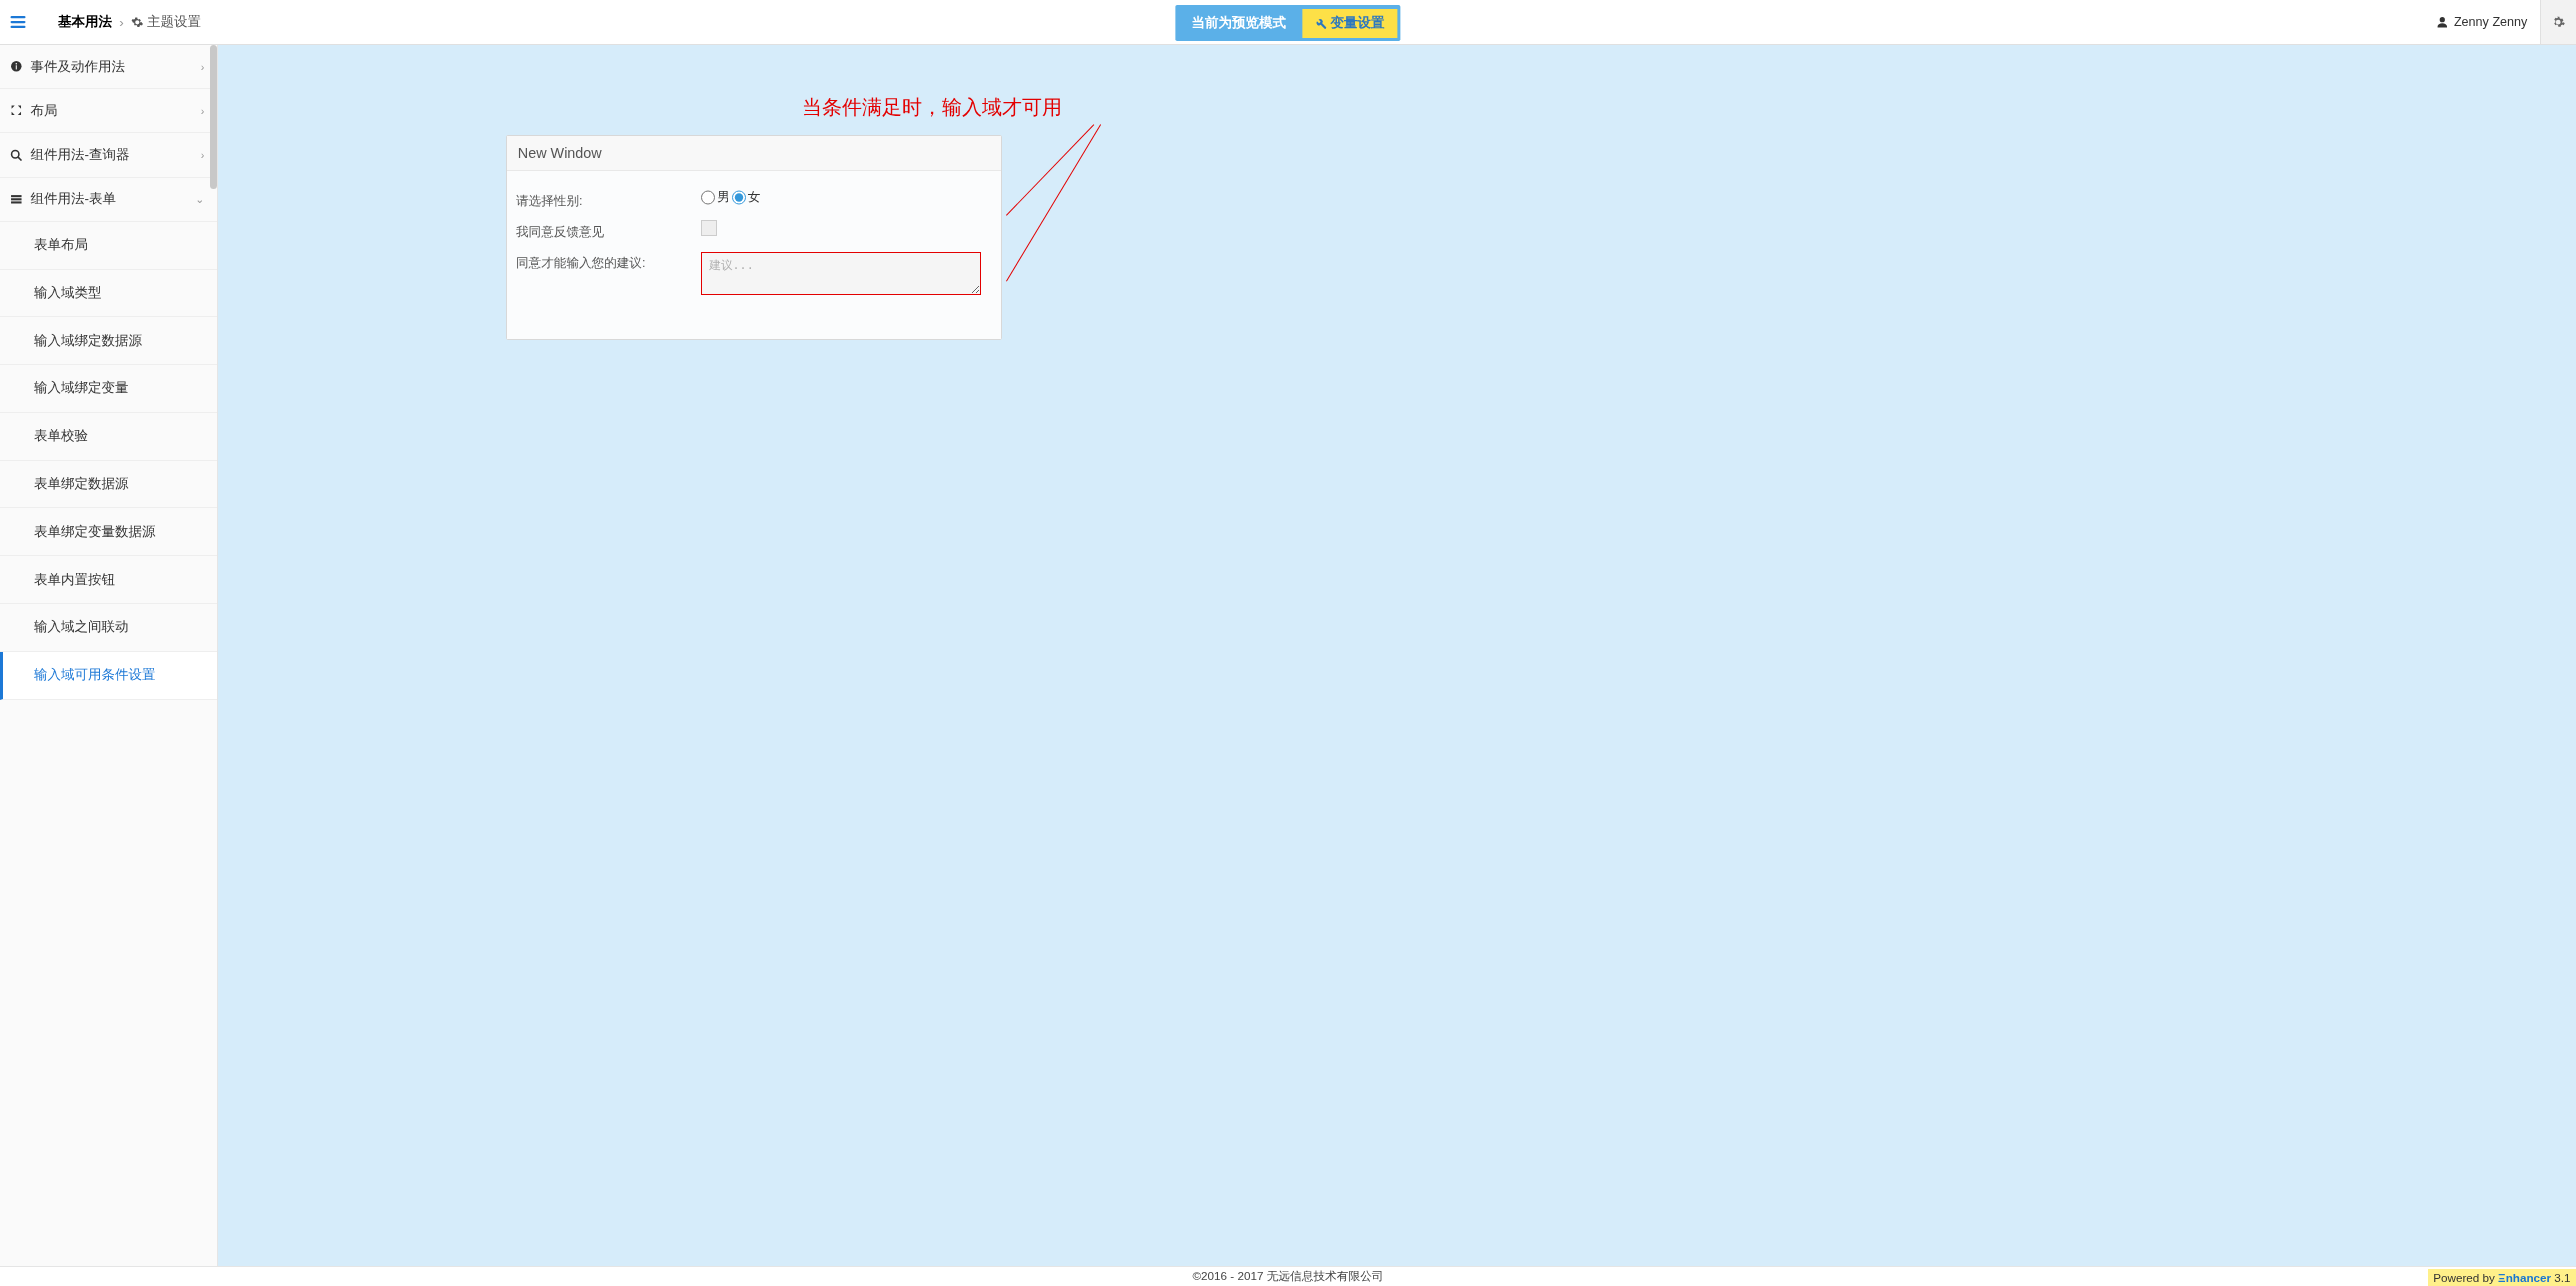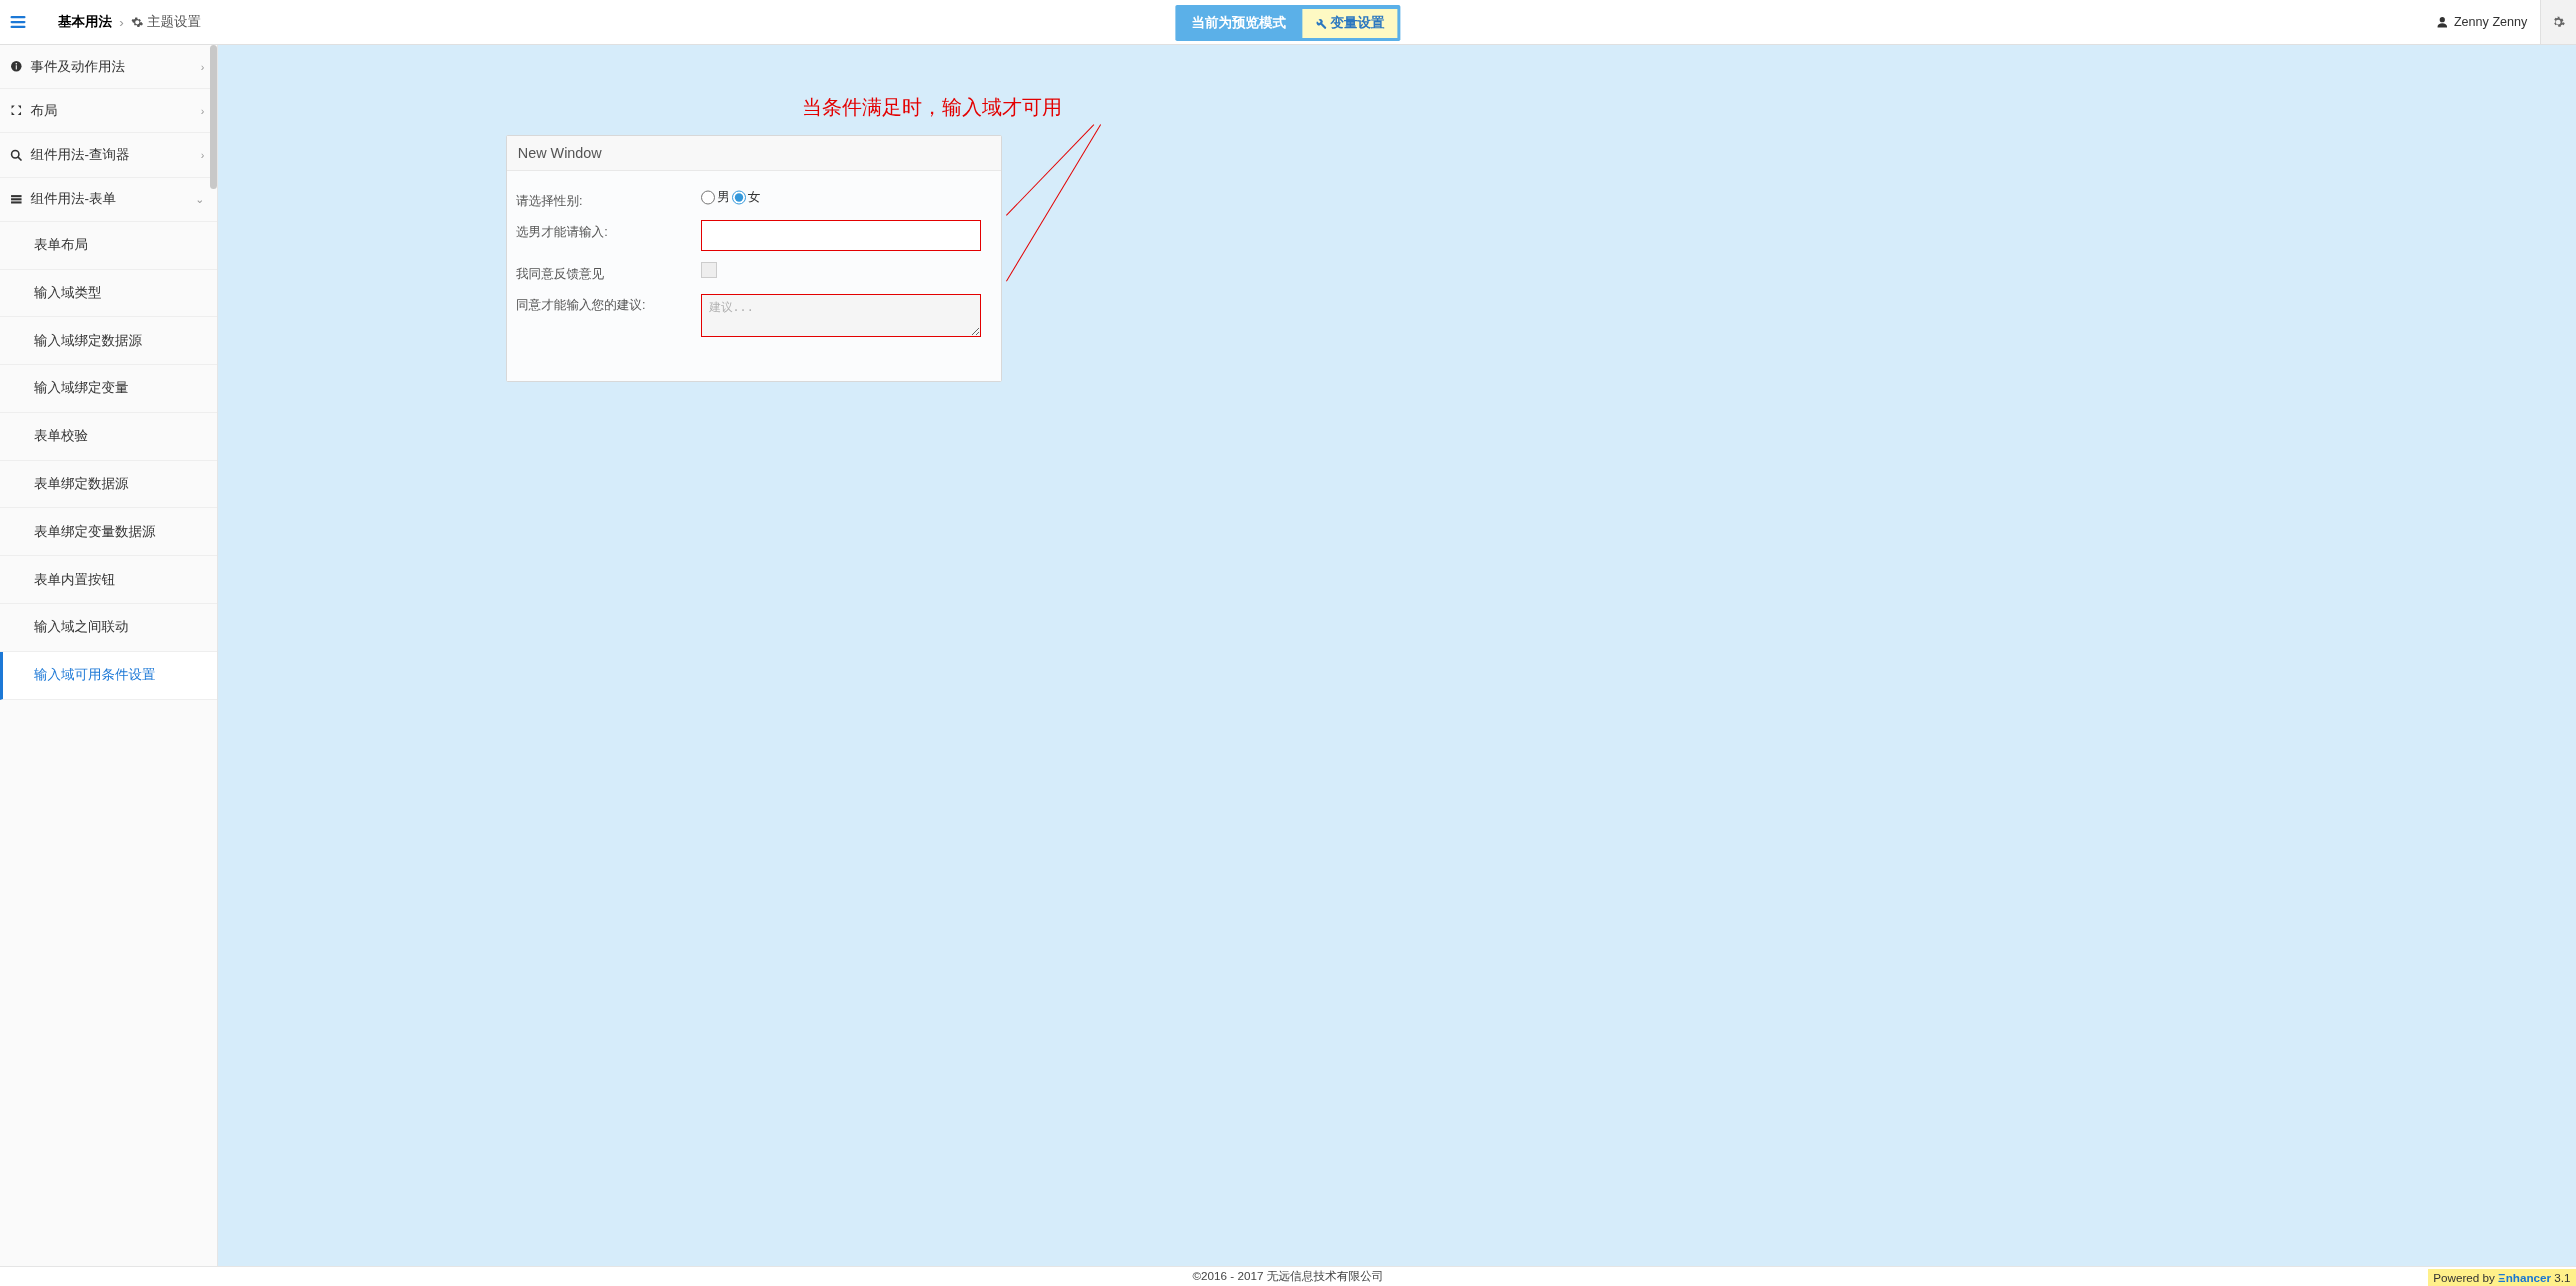--- a/index.html
+++ b/index.html
@@ -46,21 +46,21 @@
       gap: 3.6px;
       border-radius: 1.8px;
     }
     .preview-label {
       color: #fff;
       font-weight: bold;
       padding: 5.4px 12.6px;
       font-size: 13.5px;
     }
     .var-button {
-      background: #fef9c3;
+      background: #fde047;
       color: #2b77c0;
       border: none;
       padding: 5.4px 12.6px;
       font-size: 13.5px;
       font-weight: bold;
       cursor: pointer;
       display: flex;
       align-items: center;
       gap: 3px;
     }
@@ -352,26 +352,20 @@
               <input type="radio" name="g" style="">
               <span>男</span>
             </label>
             <label class="radio-wrap">
               <input type="radio" name="g" checked="" style="">
               <span>女</span>
             </label>
           </div>
         </div>
         <div class="form-row">
-          <div class="form-label">选男才能请输入:</div>
-          <div class="form-control">
-            <input type="text" class="text-input" style="">
-          </div>
-        </div>
-        <div class="form-row">
           <div class="form-label">我同意反馈意见</div>
           <div class="form-control">
             <div class="checkbox-input"></div>
           </div>
         </div>
         <div class="form-row">
           <div class="form-label">同意才能输入您的建议:</div>
           <div class="form-control">
             <textarea class="textarea-input" placeholder="建议..." style=""></textarea>
           </div>

